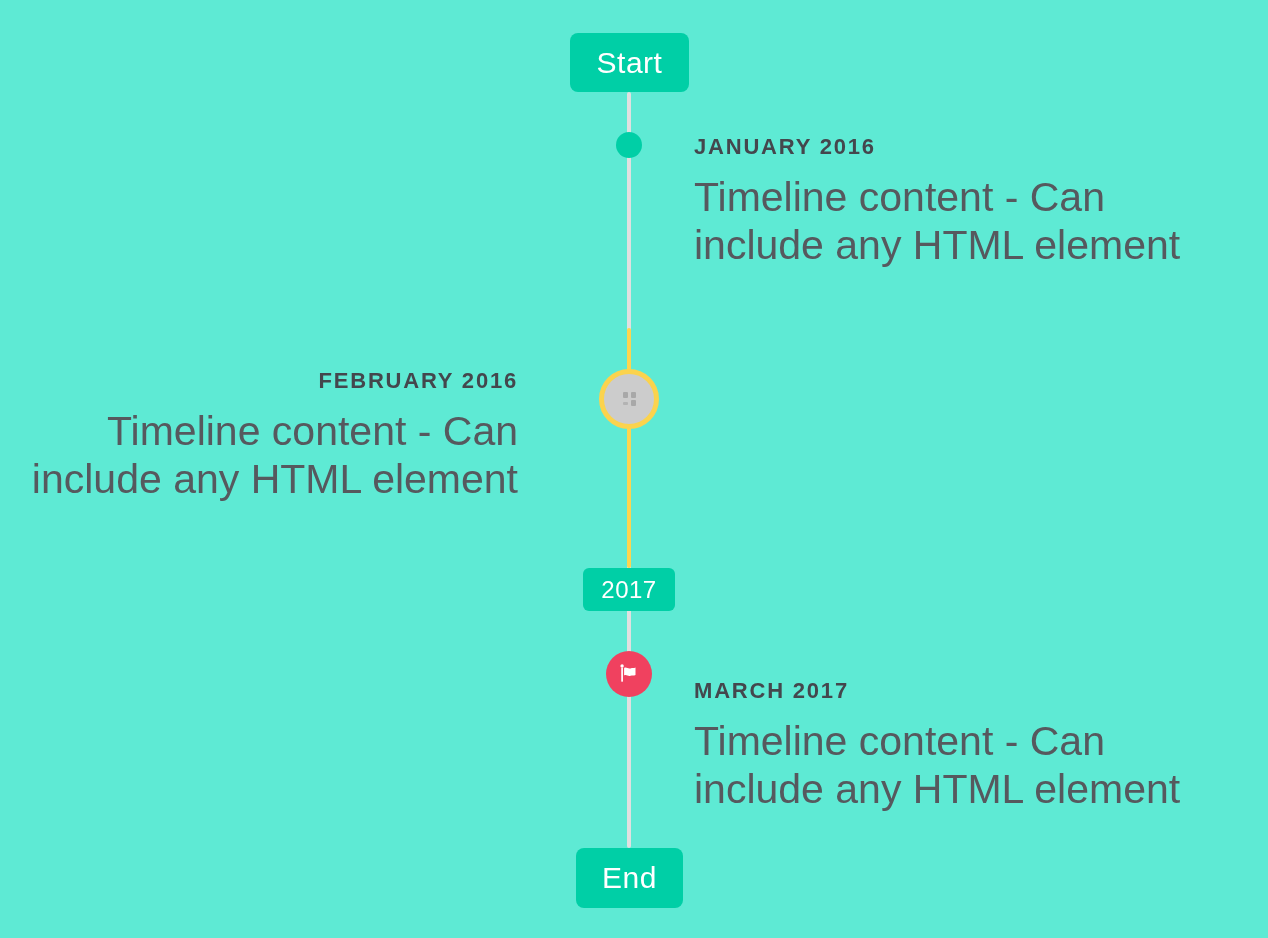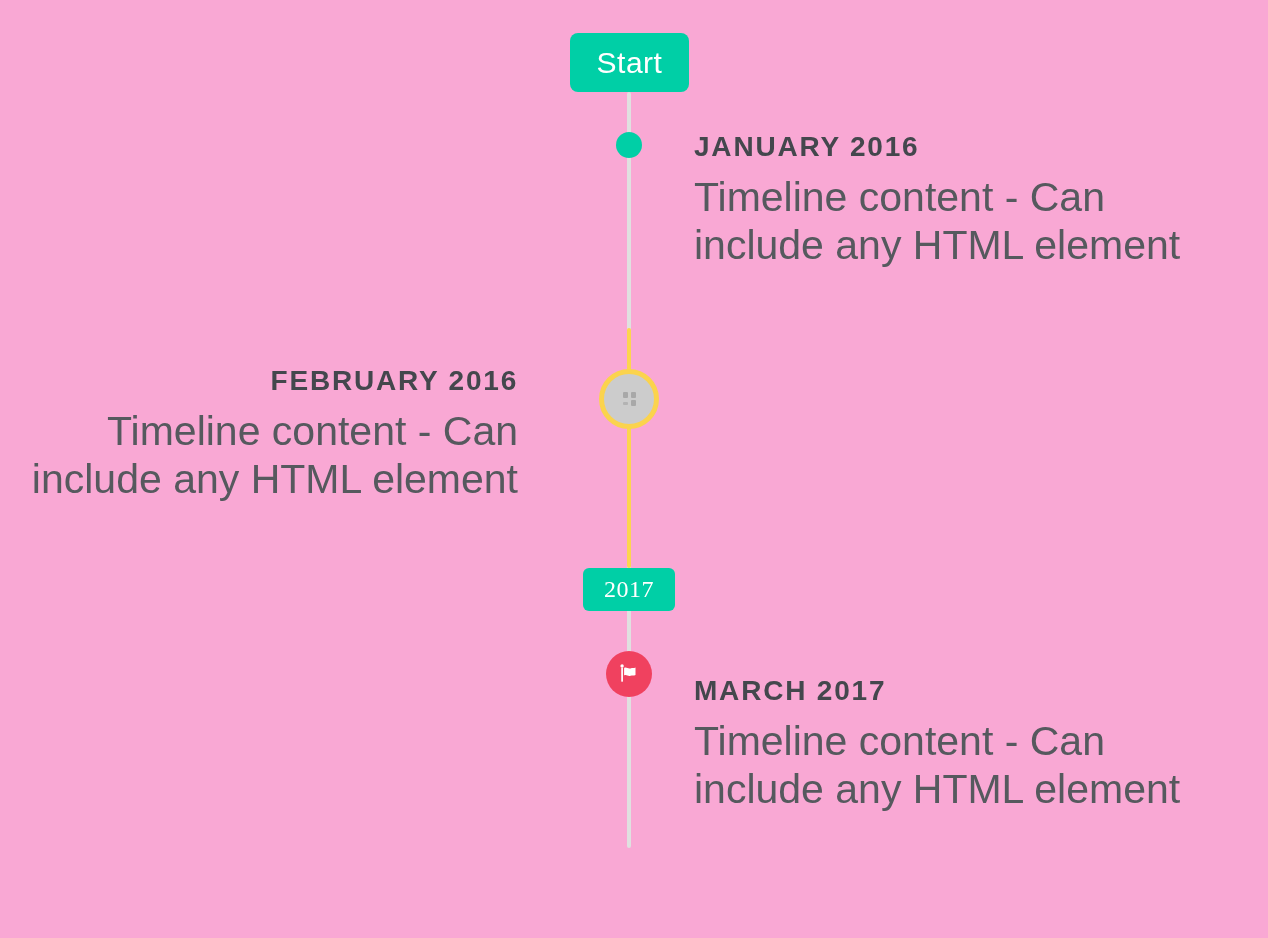--- a/index.html
+++ b/index.html
@@ -1,21 +1,21 @@
 <!DOCTYPE html>
 <html style="--accent-teal: #00cfa6; --line-gray: #e0e0e0; --line-yellow: #fdd54f; --marker-ring-yellow: #fbd34d; --marker-gray-fill: #cccccc; --marker-red: #f0415f; --label-color: #44474d; --content-color: #56595e;"><head>
 <meta charset="utf-8">
 <style>
   html, body { margin: 0; padding: 0; background: #ffffff; }
   body { font-family: "Liberation Sans", sans-serif; }
   .stage {
     position: relative;
     width: 1268px;
     height: 938px;
-    background: #f9a8d4;
+    background: #5eead4;
     overflow: hidden;
   }
 
   
   .line {
     position: absolute;
     left: 627px;
     width: 4px;
     border-radius: 2px;
   }
@@ -35,21 +35,21 @@
     position: absolute;
     display: flex;
     align-items: center;
     justify-content: center;
     background: var(--accent-teal, #00cfa6);
     color: #ffffff;
     border-radius: 8px;
     letter-spacing: 0.5px;
   }
   .badge-start { left: 570px; top: 33px;  width: 119px; height: 59px; font-size: 30px; }
-  .badge-year  { left: 583px; top: 568px; width: 92px;  height: 43px; font-size: 24px; border-radius: 6px; font-family: Liberation Serif, serif; }
+  .badge-year  { left: 583px; top: 568px; width: 92px;  height: 43px; font-size: 24px; border-radius: 6px; }
   .badge-end   { left: 576px; top: 848px; width: 107px; height: 60px; font-size: 30px; }
 
   
   .marker { position: absolute; border-radius: 50%; }
   .marker-dot {
     left: 616px; top: 132px;
     width: 26px; height: 26px;
     background: var(--accent-teal, #00cfa6);
   }
   .marker-image {
@@ -82,21 +82,21 @@
   .ph-glyph i.half { height: 3px; align-self: center; background: #b3b3b3; }
 
   
   .entry {
     position: absolute;
     width: 535px;
   }
   .entry.right { text-align: left; }
   .entry.left  { text-align: right; }
   .entry-date {
-    font-size: 28px;
+    font-size: 22px;
     font-weight: 700;
     letter-spacing: 1.8px;
     line-height: 27px;
     color: var(--label-color, #44474d);
   }
   .entry-content {
     margin-top: 13px;
     font-size: 41px;
     line-height: 48px;
     color: var(--content-color, #56595e);
@@ -145,14 +145,17 @@
       <circle cx="5.1" cy="3.9" r="1.7" fill="#ffffff"></circle>
       <rect x="4.25" y="5.2" width="1.7" height="14.6" rx="0.85" fill="#ffffff"></rect>
       <path d="M7.1 6.1 C 9.3 4.55 11.0 7.3 13.5 6.4 C 15.4 5.7 16.7 6.5 18.5 5.5 L 18.5 12.9 C 16.7 13.9 15.4 13.1 13.5 13.8 C 11.0 14.7 9.3 11.95 7.1 13.5 Z" fill="#ffffff"></path>
     </svg>
   </div>
   <div class="entry entry-3 right">
     <div class="entry-date">MARCH 2017</div>
     <div class="entry-content">Timeline content - Can include any HTML element</div>
   </div>
 
+  <div class="badge badge-end">
+    <span>End</span>
+  </div>
 
 </div>
 
 </body></html>

